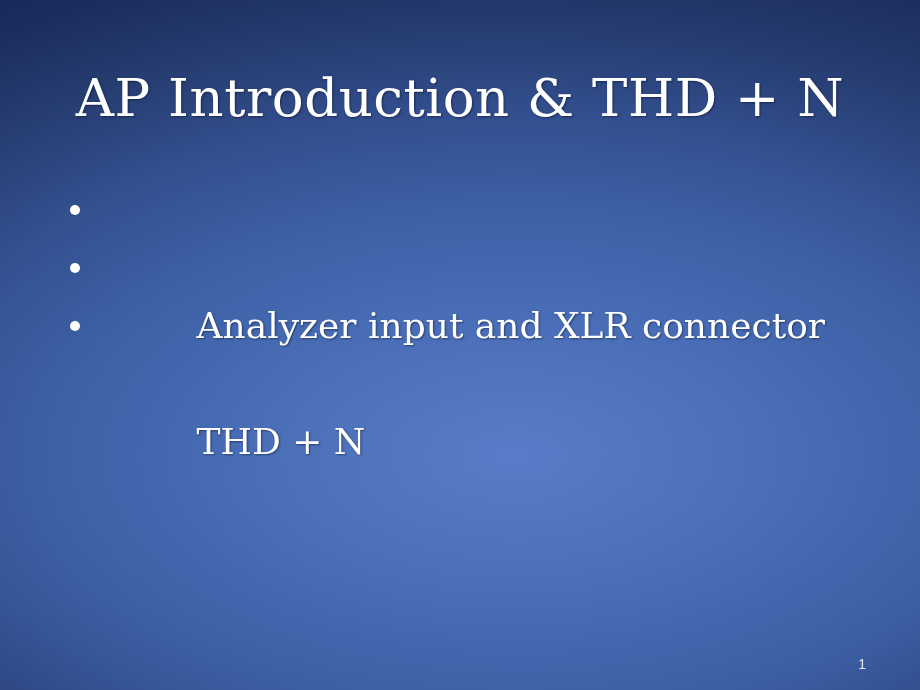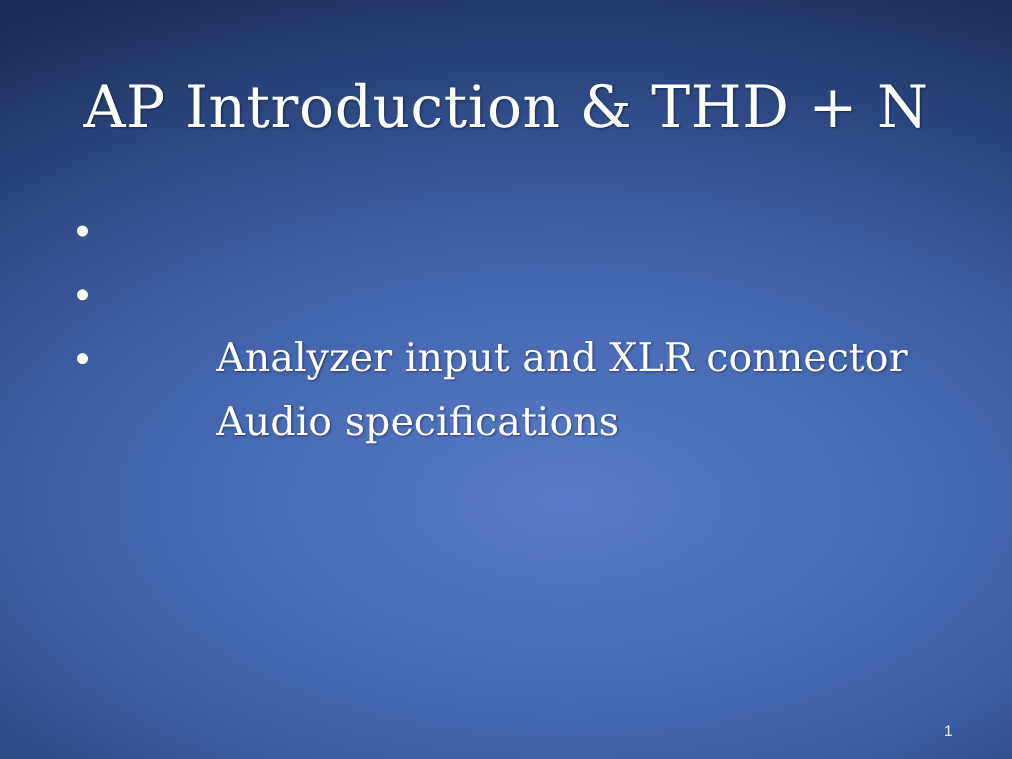--- a/index.html
+++ b/index.html
@@ -131,25 +131,25 @@
     <ul class="bullet-list">
 
       <li class="bullet-item">
         <span class="bullet-marker"></span>
         <span class="bullet-text">Analyzer input and XLR connector</span>
       </li>
 
 
       <li class="bullet-item">
         <span class="bullet-marker"></span>
-        <span class="bullet-text">Audio specifications</span>
       </li>
 
       <li class="bullet-item">
         <span class="bullet-marker"></span>
+        <span class="bullet-text">THD + N</span>
       </li>
 
     </ul>
 
     <div class="page-number">1</div>
 
   </div>
 </div>
 
 </body></html>

